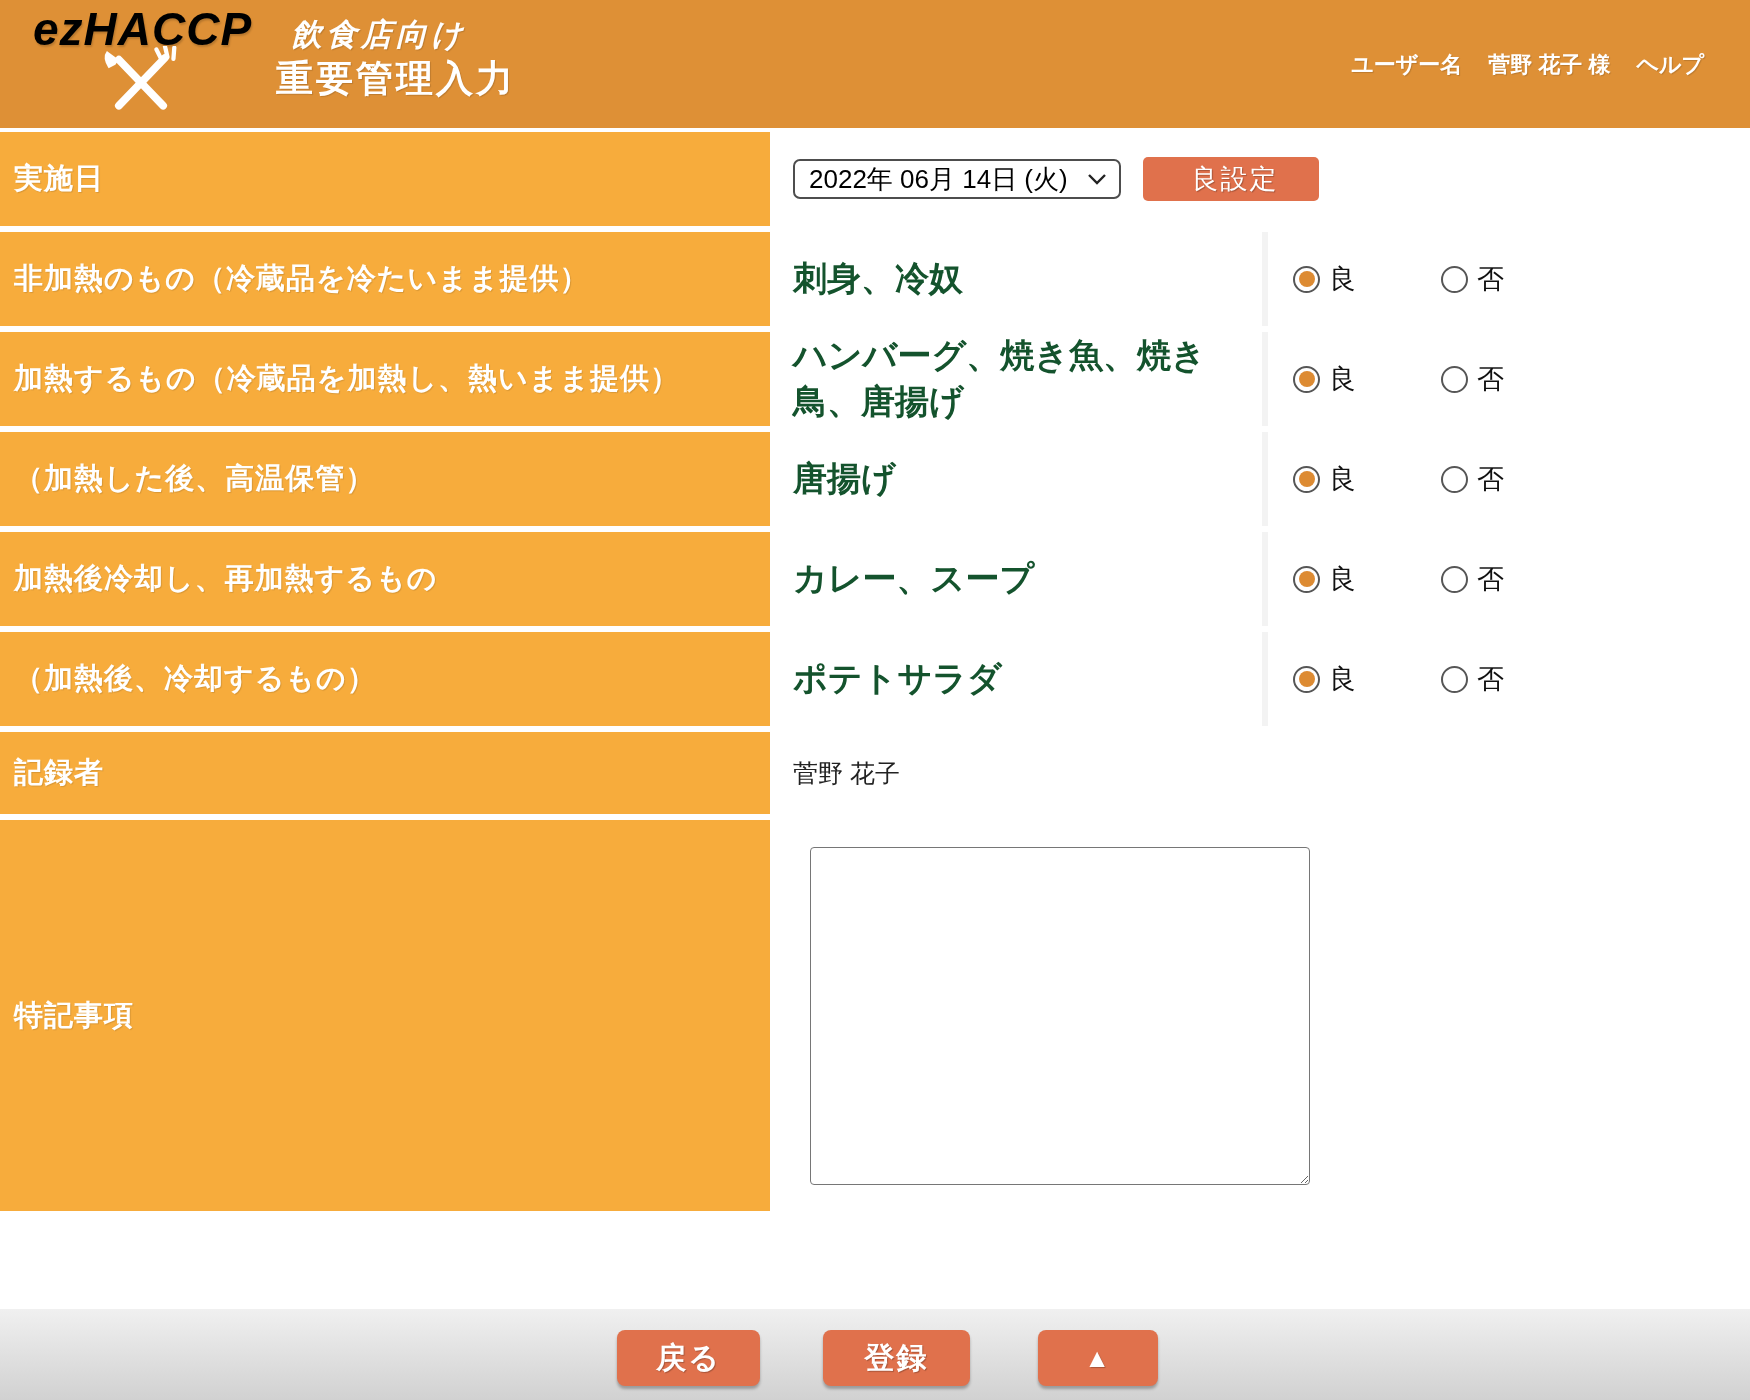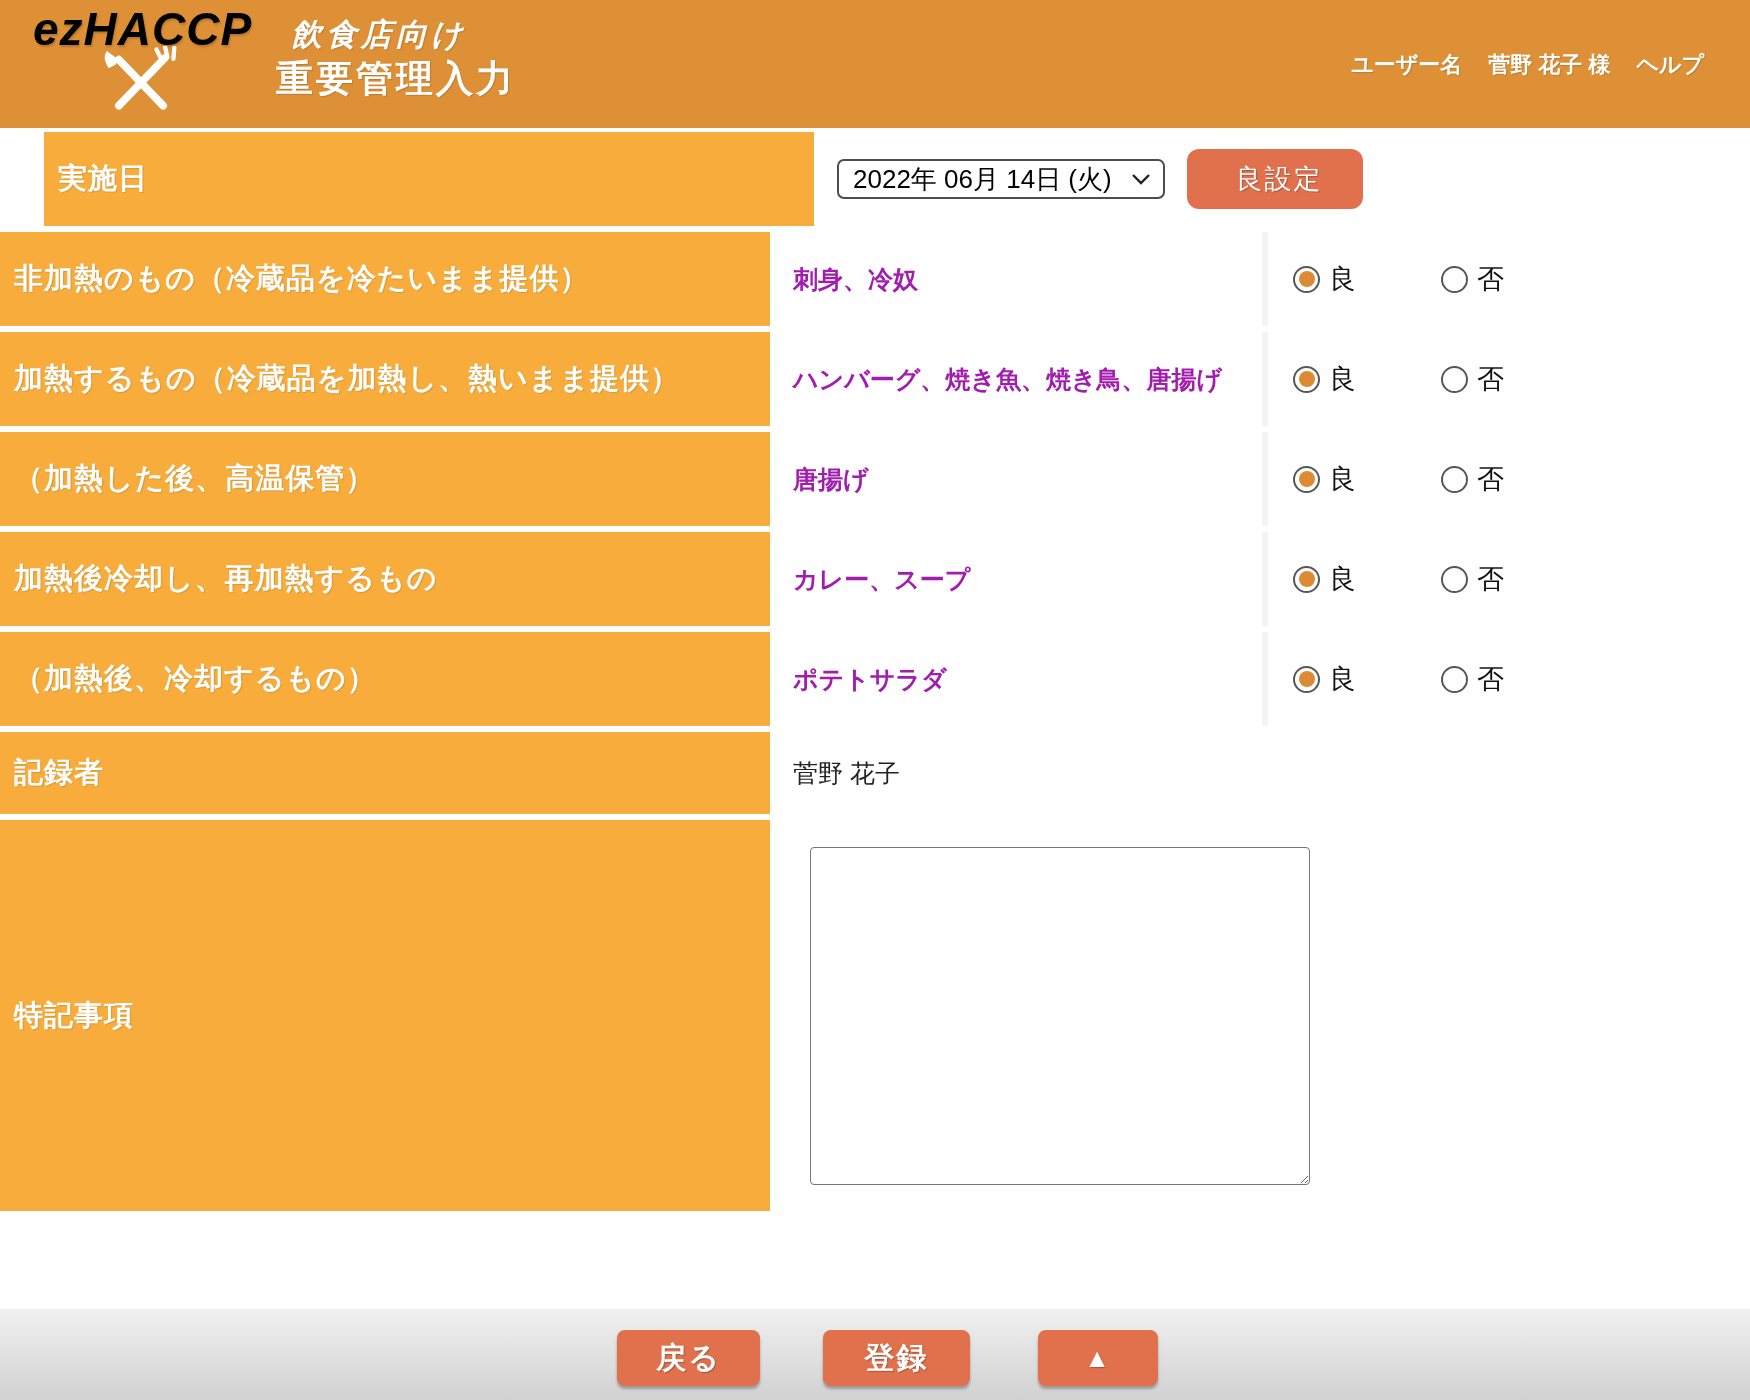--- a/index.html
+++ b/index.html
@@ -22,33 +22,33 @@
   
   .table { display:flex; flex-direction:column; gap:6px; padding-top:4px; }
   .row { display:flex; gap:6px; }
   .row-label { width:770px; flex:0 0 770px; background:#f7ac3c; color:#fff;
     font-size:29px; font-weight:bold; display:flex; align-items:center;
     padding-left:14px; text-shadow:1px 1px 1px rgba(0,0,0,0.12); letter-spacing:1px; }
   .row-content { flex:1; display:flex; gap:6px; background:#f3f3f3; }
   .cell { background:#fff; display:flex; align-items:center; }
   .cell-wide { flex:1; padding-left:17px; }
   .cell-food { width:486px; flex:0 0 486px; padding-left:17px;
-    font-size:25px; font-weight:bold; color:#a21caf; }
+    font-size:34px; font-weight:bold; color:#14532d; }
   .cell-radio { flex:1; padding-left:25px; }
   .h-check { height:94px; }
   .h-recorder { height:82px; }
   .h-notes { height:391px; }
-  .h-date { height:94px;margin-left:44px; }
+  .h-date { height:94px; }
 
   
   .date-select { width:328px; height:40px; background:#fff; border:2px solid #4d4d4d;
     border-radius:7px; display:flex; align-items:center; justify-content:space-between;
     padding:0 12px 0 14px; font-size:26px; color:#000; cursor:default; }
-  .btn-set-good { margin-left:22px; width:176px; height:60px; background:#e0714c;
-    border:none; border-radius:12px; color:#fff; font-size:27px; letter-spacing:2px;
+  .btn-set-good { margin-left:22px; width:176px; height:44px; background:#e0714c;
+    border:none; border-radius:5px; color:#fff; font-size:27px; letter-spacing:2px;
     text-shadow:1px 1px 1px rgba(0,0,0,0.25); cursor:pointer;
     font-family:inherit;padding-left:8px; }
 
   
   .radio-group { display:flex; align-items:center; }
   .radio-group + .radio-group { margin-left:85px; }
   .radio { width:27px; height:27px; border:2px solid #565656; border-radius:50%;
     background:#fff; position:relative; display:inline-block; }
   .radio.checked::after { content:""; position:absolute; left:50%; top:50%;
     width:16px; height:16px; transform:translate(-50%,-50%); border-radius:50%;

